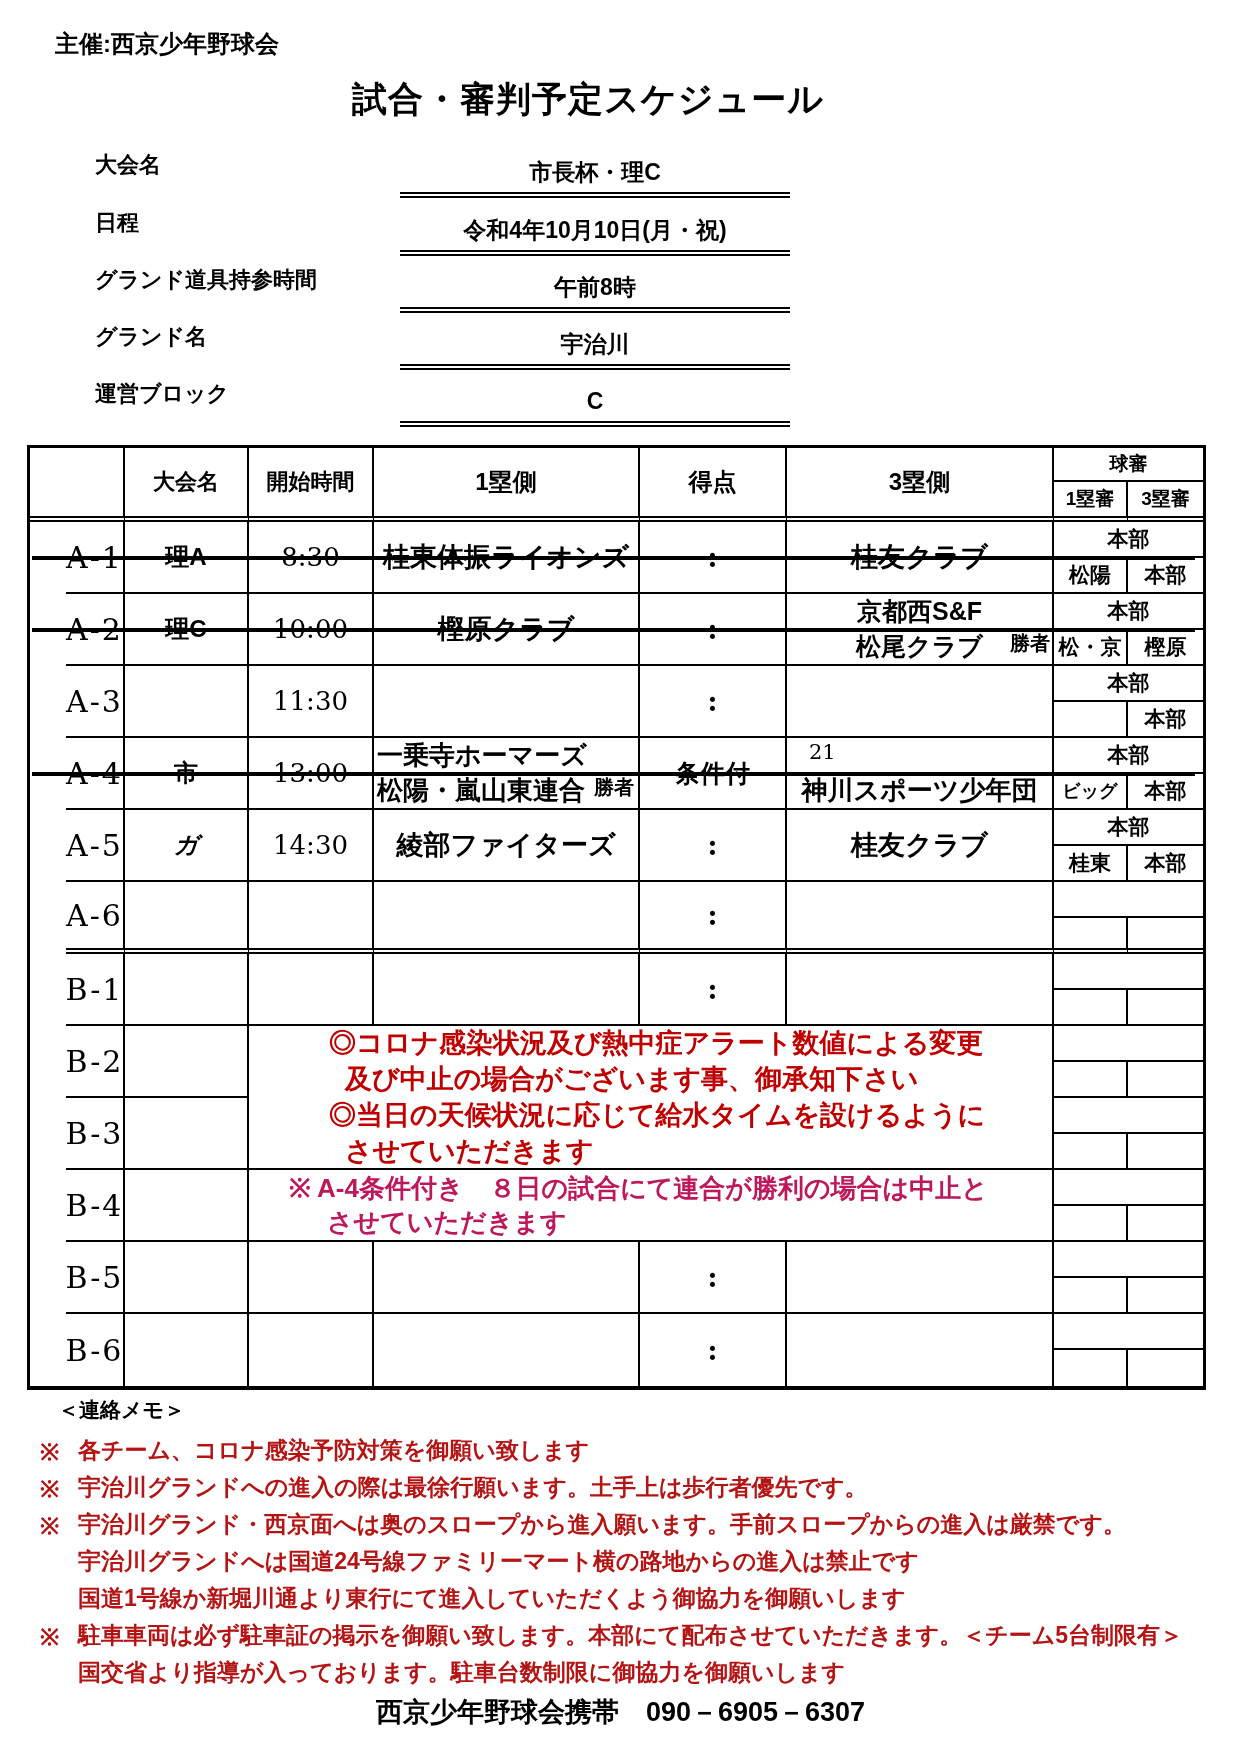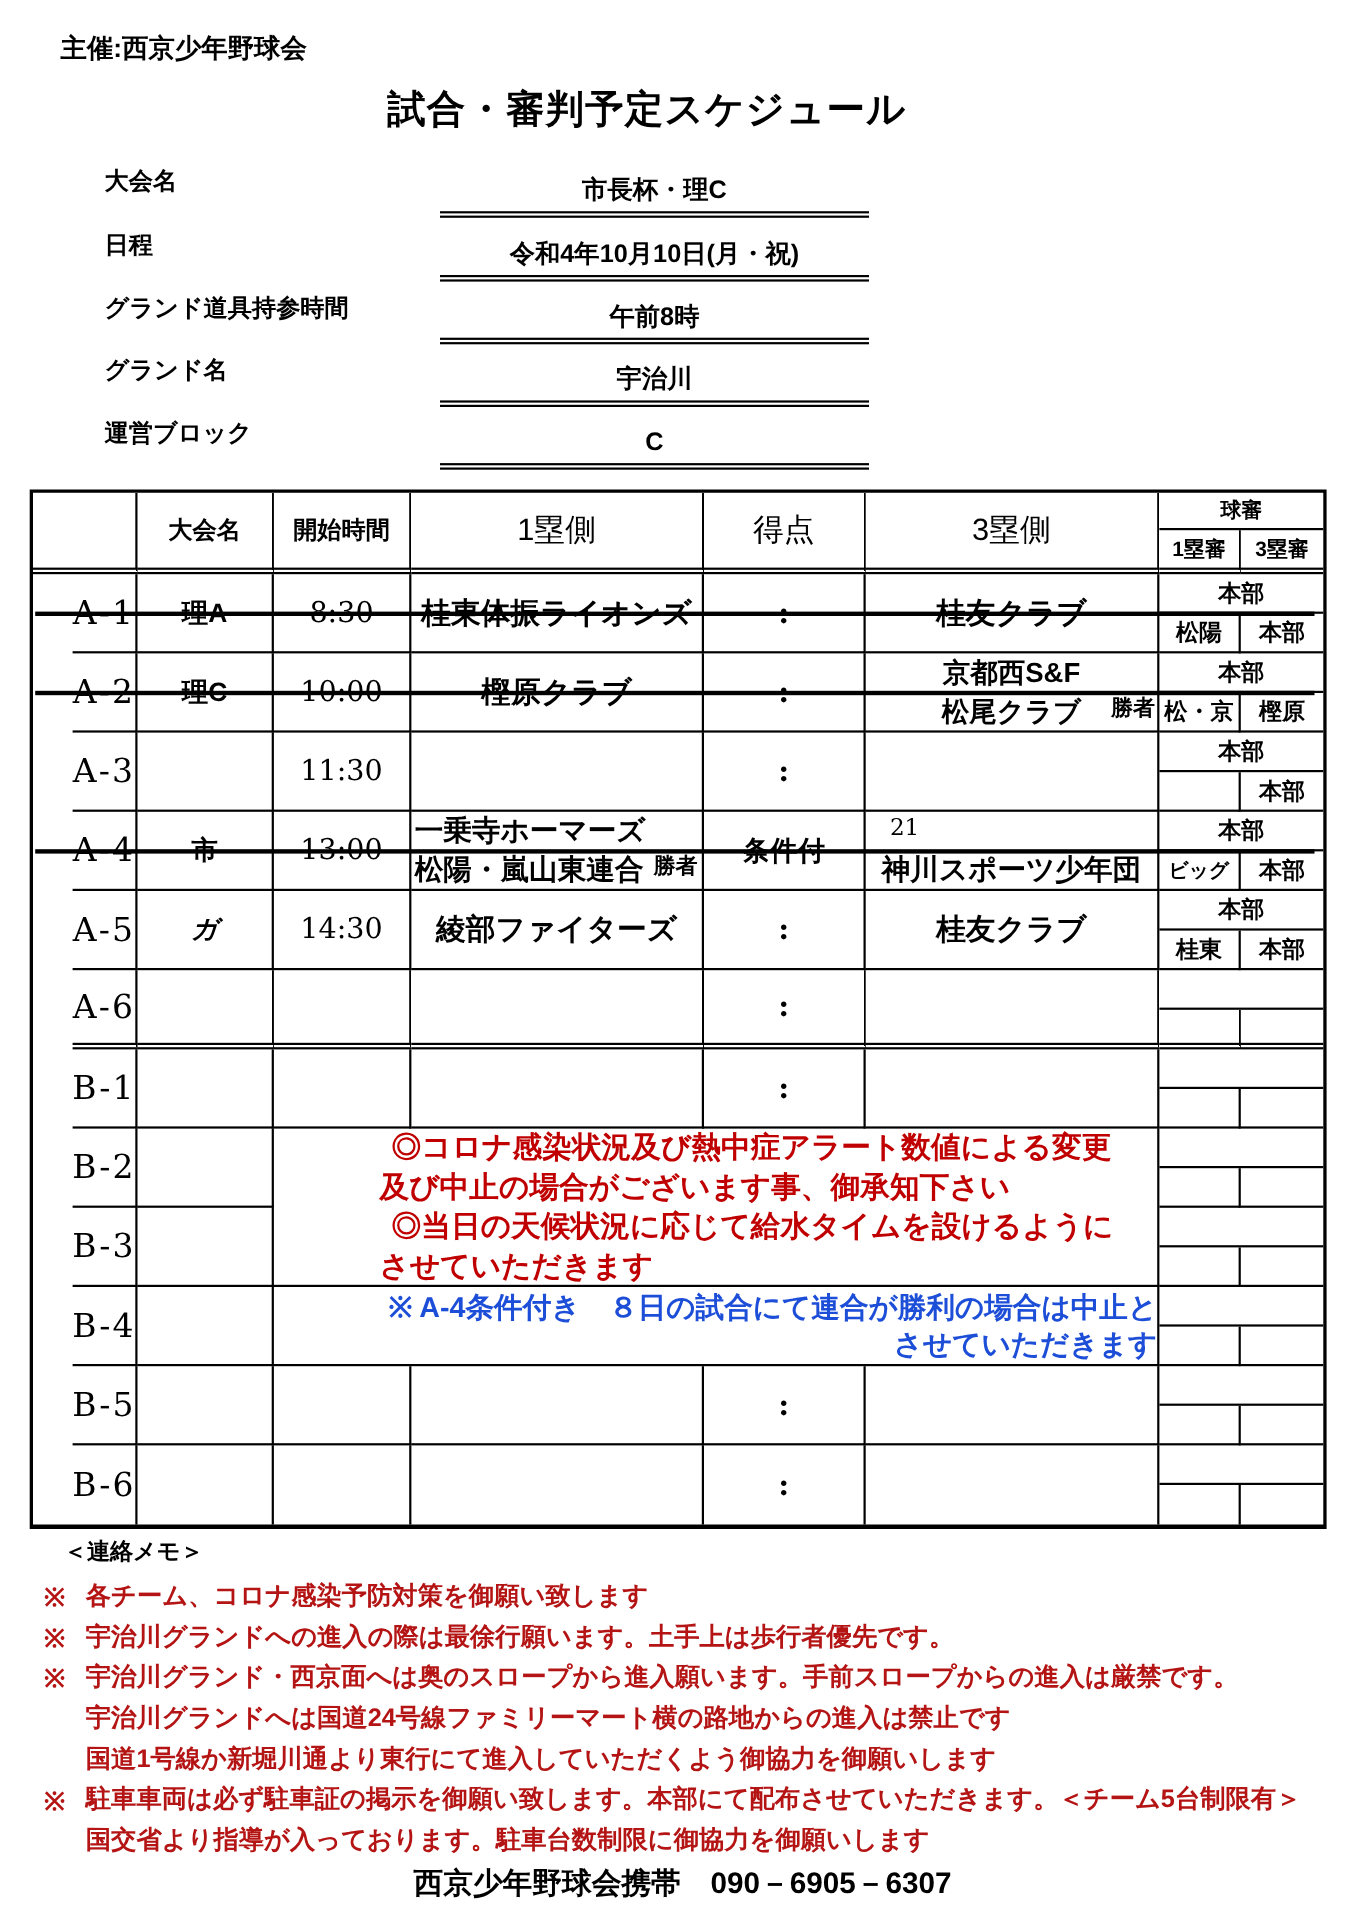--- a/index.html
+++ b/index.html
@@ -18,45 +18,45 @@
          border:3px solid #000;border-bottom-width:4px;
          display:grid;
          grid-template-columns:95px 124px 125px 266px 147px 267px 74px 75px;
          grid-template-rows:34px 40px repeat(24,36px);}
   .cell{box-sizing:border-box;border-right:2px solid #000;border-bottom:2px solid #000;
         display:flex;align-items:center;justify-content:center;position:relative;
         white-space:nowrap;overflow:visible;}
   .nr{border-right:none;} .nb{border-bottom:none;}
   .dbl{border-bottom:6px double #000;}
   .hd{font-size:22px;font-weight:bold;}
-  .hd2{font-size:28px;font-weight:normal;}
+  .hd2{font-size:24px;font-weight:bold;}
   .hds{font-size:19px;font-weight:bold;}
   .lbl{font-family:"DejaVu Serif",serif;font-size:30px;letter-spacing:2px;margin-left:36px;}
   .trn{font-size:24px;font-weight:bold;}
   .ital{font-style:italic;}
   .tim{font-family:"DejaVu Serif",serif;font-size:26px;}
   .team{font-size:27px;font-weight:bold;}
   .sco{font-family:"DejaVu Serif",serif;font-size:27px;font-weight:bold;}
   .cond{font-size:25px;font-weight:bold;font-family:"Liberation Sans",sans-serif;}
   .ump{font-size:21px;font-weight:bold;}
   .col{flex-direction:column;}
   .half{flex:1;display:flex;align-items:center;justify-content:center;width:100%;box-sizing:border-box;}
   .teamL{justify-content:flex-start;padding-left:3px;font-size:26px;font-weight:bold;}
   .team2{font-size:25px;font-weight:bold;}
   .team2c{font-size:26px;font-weight:bold;}
   .note21{justify-content:flex-start;align-items:flex-start;padding:2px 0 0 22px;
           font-family:"DejaVu Serif",serif;font-size:21px;font-weight:normal;}
   .winner{position:absolute;right:2px;top:calc(50% - 10px);font-size:20px;font-weight:bold;margin-top:11px;}
   .strike{position:absolute;left:2px;width:1163px;height:4px;background:#000;z-index:5;}
   .notice-red{flex-direction:column;align-items:flex-start;justify-content:center;
               color:#c00000;font-size:27px;font-weight:bold;line-height:36px;}
-  .notice-red .l1,.notice-red .l3{padding-left:107px;}
+  .notice-red .l1,.notice-red .l3{padding-left:80px;}
   .notice-red .l2,.notice-red .l4{padding-left:96px;}
-  .notice-blk{flex-direction:column;align-items:flex-end;justify-content:center;
-              color:#1d4ed8;font-size:26px;font-weight:bold;line-height:34px;}
+  .notice-blk{flex-direction:column;align-items:flex-start;justify-content:center;
+              color:#be185d;font-size:26px;font-weight:bold;line-height:34px;}
   .notice-blk .l1{padding-left:40px;}
   .notice-blk .l2{padding-left:78px;}
   
   .memo-head{left:58px;top:1396px;font-size:21px;font-weight:bold;}
   #memo{position:absolute;left:40px;top:1432px;width:1190px;}
   .memo-line{display:flex;height:37px;align-items:center;color:#b41414;
              font-size:23px;font-weight:bold;white-space:nowrap;}
   .memo-marker{width:38px;flex:0 0 38px;}
   .footer-phone{left:0;right:0;top:1694px;text-align:center;font-size:27px;font-weight:bold;}
 </style>

